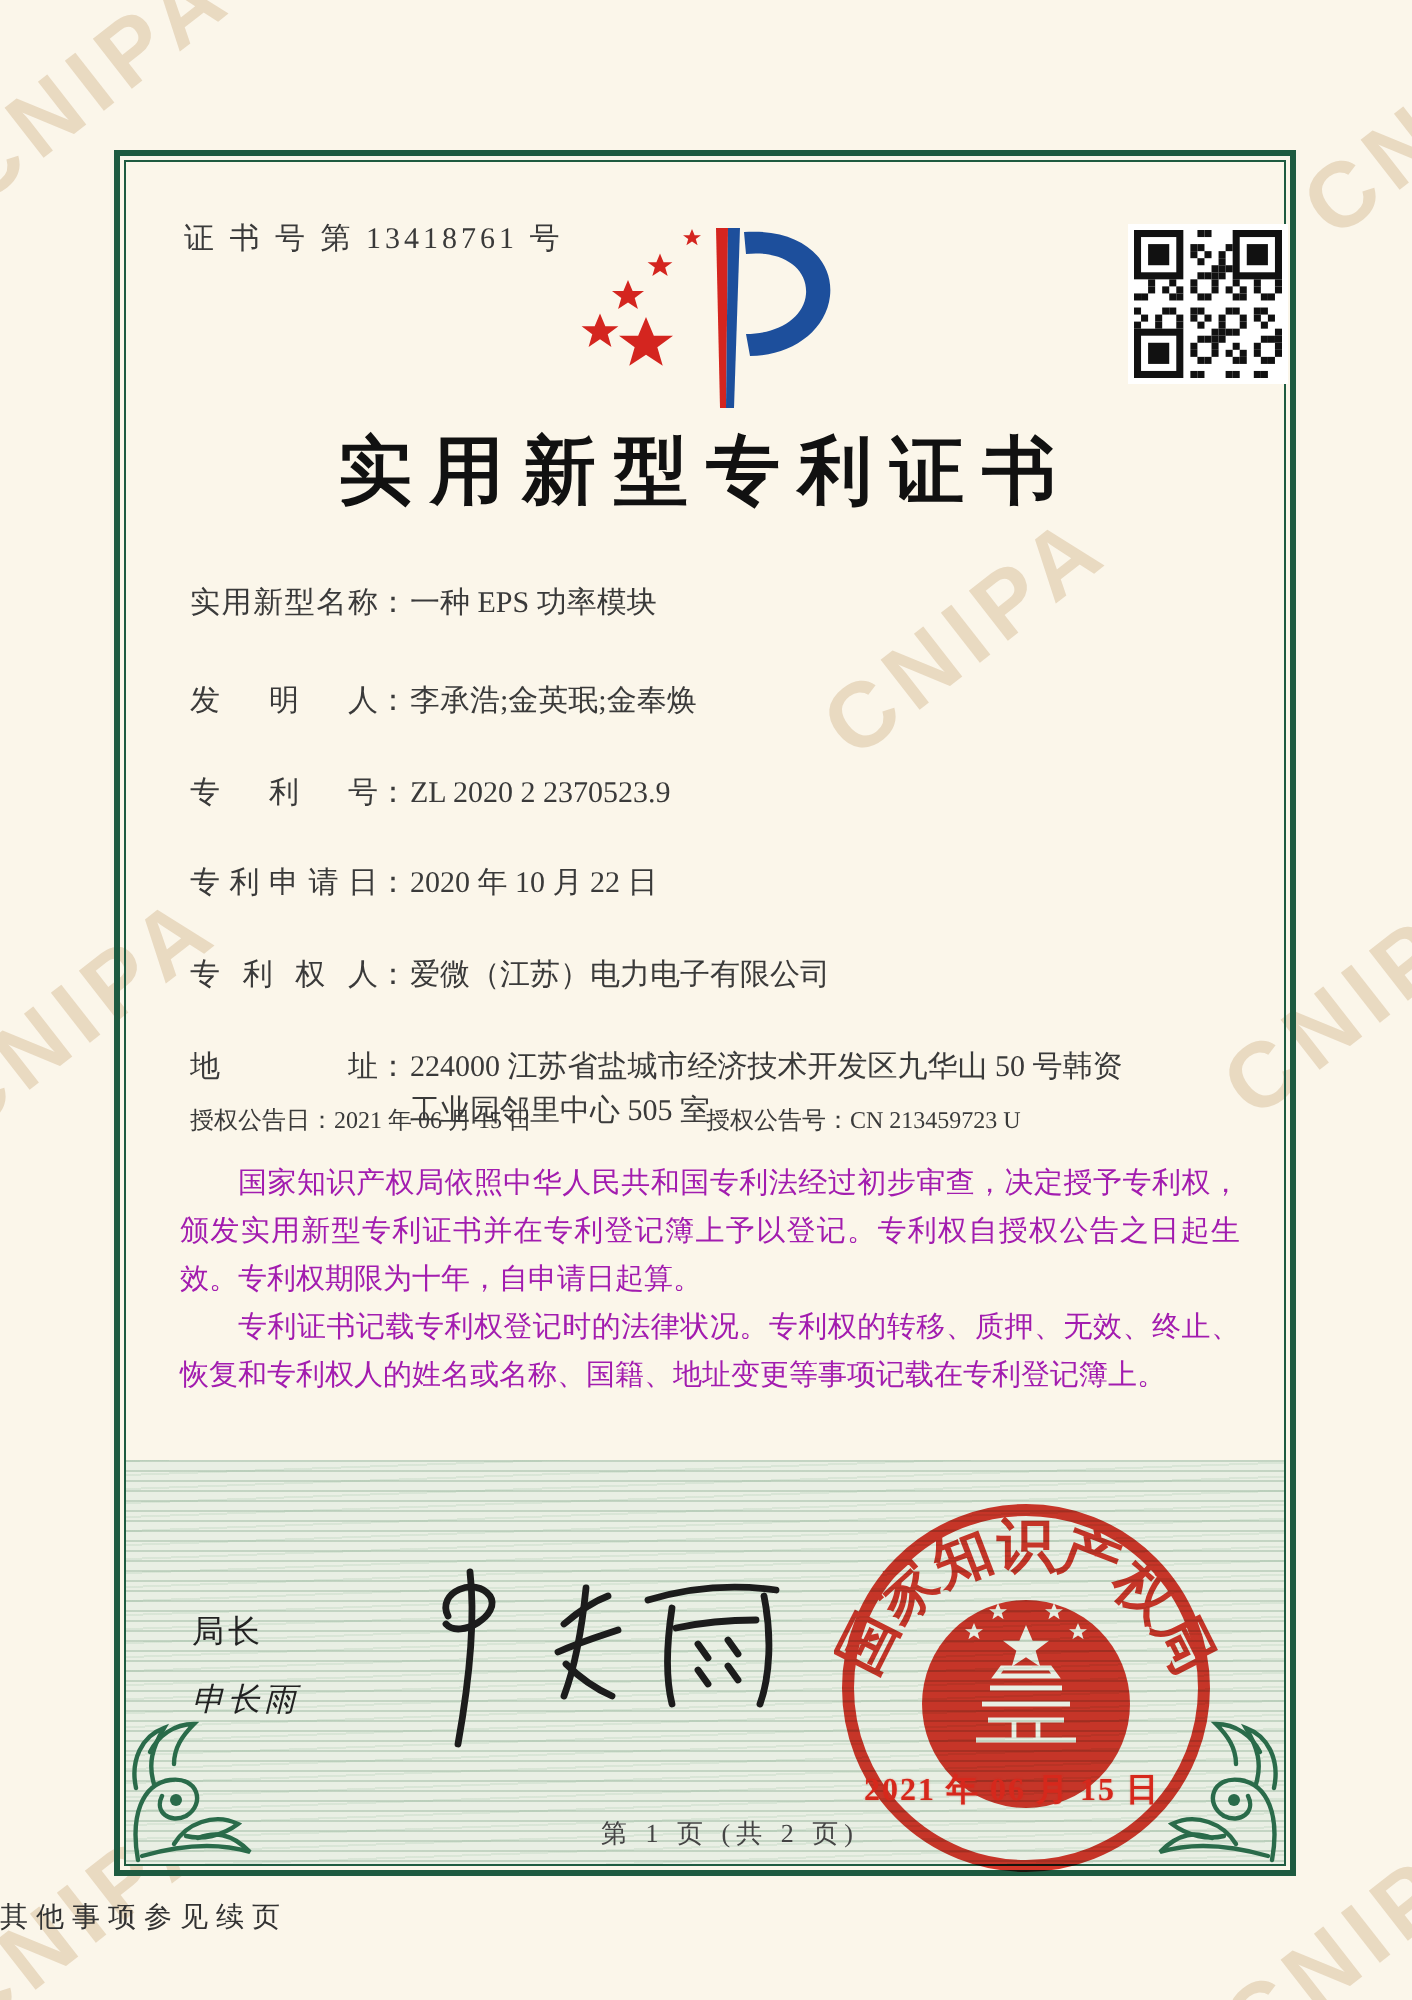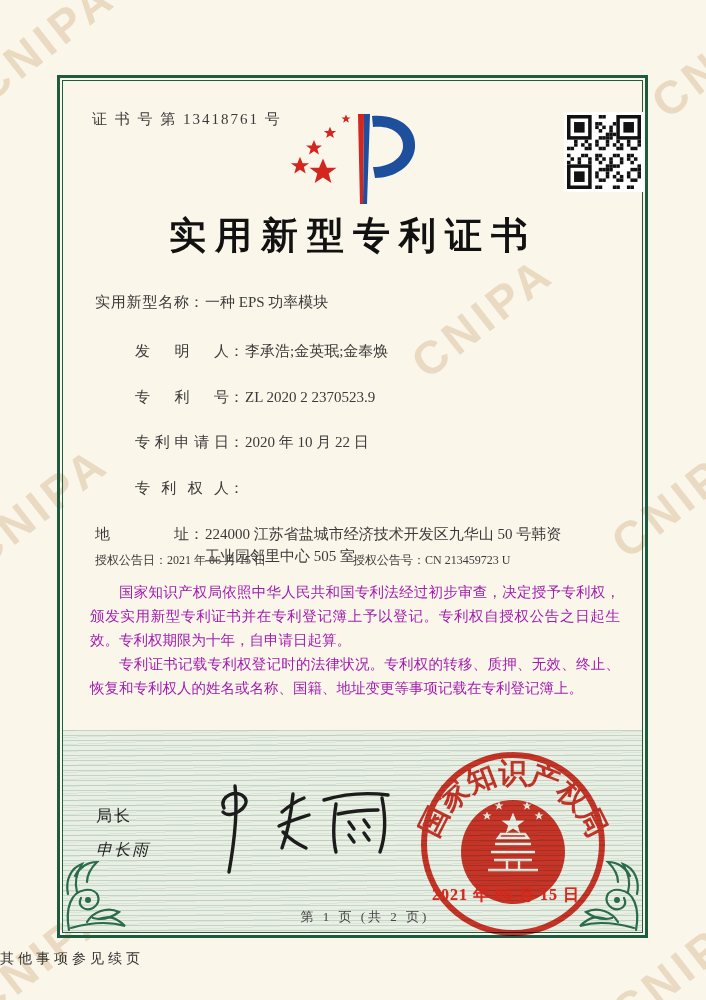--- a/index.html
+++ b/index.html
@@ -53,21 +53,21 @@
   }
   .title{
     position:absolute;left:0;right:0;top:211px;
     text-align:center;
     font-size:37px;font-weight:bold;color:#111;
     letter-spacing:9px;
   }
   
   .fields{position:absolute;left:95px;top:292px;width:500px;font-size:15px;color:#3a3a3a;}
   .frow{display:flex;margin-bottom:27px;line-height:1.45;}
-  .frow.tight{margin-bottom:24px;margin-left:40px;}
+  .frow.tight{margin-bottom:24px;}
   .flabel{
     display:inline-block;width:94px;flex:0 0 94px;
     text-align:justify;text-align-last:justify;
   }
   .fcolon{flex:0 0 16px;}
   .fvalue{flex:1;}
   .grant-line{position:absolute;left:95px;top:552px;width:540px;font-size:12px;color:#3a3a3a;display:flex;}
   .grant-left{width:258px;}
   
   .paras{
@@ -295,20 +295,21 @@
       <span class="fvalue">ZL 2020 2 2370523.9</span>
   </div>
   <div class="frow tight">
     <span class="flabel">专利申请日</span>
       <span class="fcolon">：</span>
       <span class="fvalue">2020 年 10 月 22 日</span>
   </div>
   <div class="frow tight">
     <span class="flabel">专利权人</span>
       <span class="fcolon">：</span>
+      <span class="fvalue">爱微（江苏）电力电子有限公司</span>
   </div>
   <div class="frow" style="width:470px">
     <span class="flabel">地址</span>
       <span class="fcolon">：</span>
       <span class="fvalue">224000 江苏省盐城市经济技术开发区九华山 50 号韩资工业园邻里中心 505 室</span>
   </div>
 </div>
 
 <div class="grant-line">
   <span class="grant-left"><span>授权公告日</span><span>：</span><span>2021 年 06 月 15 日</span></span>

